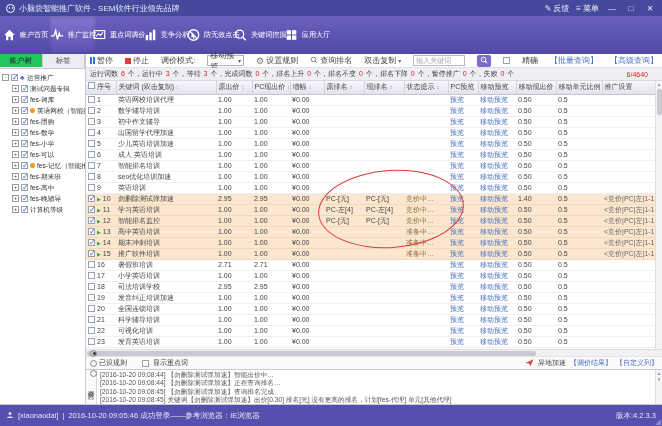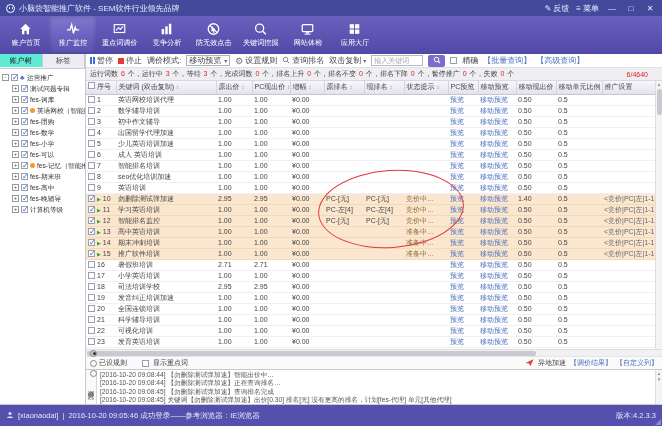--- a/index.html
+++ b/index.html
@@ -7,42 +7,42 @@
 .app{width:662px;height:426px;position:relative;overflow:hidden;background:#fff;font-size:8px;color:#333}
 
 .titlebar{height:16px;background:#44499b;display:flex;align-items:center;color:#e8e9fa;padding:0 6px;gap:4px;font-size:8px}
 .logo{width:9px;height:9px;border:1px solid #fff;border-radius:50%;position:relative;flex:none}
 .logo::after{content:"";position:absolute;left:1.5px;top:2.5px;width:1.5px;height:1.5px;background:#fff;border-radius:50%;box-shadow:3px 0 0 #fff}
 .tb-right{margin-left:auto;display:flex;align-items:center;gap:7px}
 .tb-item{display:flex;align-items:center;gap:2px;cursor:pointer}
 .winbtn{width:12px;text-align:center;cursor:pointer;font-size:8px}
 
 .nav{height:38px;background:linear-gradient(#6a61bf,#5149a5);display:flex;padding:0 2px}
-.nav-item{width:47px;display:flex;flex-direction:column;align-items:center;justify-content:center;gap:2px;color:#fff;cursor:pointer}
+.nav-item{width:47px;display:flex;align-items:center;justify-content:center;gap:2px;color:#fff;cursor:pointer}
 .nav-item.active{background:linear-gradient(#8077cf,#5a51b0);box-shadow:inset 0 0 4px rgba(0,0,0,.25)}
 .nav-ic svg{display:block}
 .nav-label{font-size:7.5px;white-space:nowrap;transform:scale(.95)}
 
 .main{display:flex;height:351px;border-bottom:1px solid #c9c9d6}
 .sidebar{width:86px;border-right:1px solid #c9c9d6;display:flex;flex-direction:column;background:#fff}
 .side-tabs{display:flex;height:15px;background:#ececf2;border-bottom:1px solid #c9c9d6;flex:none}
 .side-tab{flex:1;text-align:center;line-height:14px;font-size:7.5px;color:#555;border-right:1px solid #c9c9d6;cursor:pointer}
-.side-tab.active{background:#5eead4;color:#222;border-bottom:1px solid #fff}
+.side-tab.active{background:#22c55e;color:#222;border-bottom:1px solid #fff}
 .tree{padding:3px 2px;overflow:hidden}
 .tree-row{display:flex;align-items:center;gap:2px;height:11px;white-space:nowrap;cursor:pointer}
 .tree-row.child{padding-left:10px}
 .tree-label{font-size:7px;color:#333;transform:scale(.95);transform-origin:left center}
 .expander{width:7px;height:7px;border:1px solid #999;background:#fff;font-size:6px;line-height:5px;text-align:center;color:#555;flex:none}
 .cb{width:7px;height:7px;border:1px solid #9aa0b0;background:#fff;display:inline-block;position:relative;flex:none}
 .cb.checked::after{content:"✓";position:absolute;left:0;top:-2px;font-size:8px;color:#2f62c5;font-weight:bold}
 .dot{width:5px;height:5px;background:#f59a23;border-radius:50%;flex:none}
 .group-ic{color:#4a6fbd;font-size:7px;flex:none}
 
 .content{flex:1;display:flex;flex-direction:column;position:relative;min-width:0}
-.toolbar{height:14px;display:flex;align-items:center;gap:5px;padding:0 4px;border-bottom:1px solid #e0e0e8;background:#fff;flex:none}
+.toolbar{height:14px;display:flex;align-items:center;gap:12px;padding:0 4px;border-bottom:1px solid #e0e0e8;background:#fff;flex:none}
 .tbtn{display:flex;align-items:center;gap:2px;cursor:pointer;color:#444;white-space:nowrap}
 .tlabel{color:#444;white-space:nowrap}
 .pause-ic{width:5px;height:7px;border-left:2px solid #3a6fd8;border-right:2px solid #3a6fd8}
 .stop-ic{width:6px;height:6px;background:#e03c3c}
 .gear{font-size:9px;color:#777;line-height:8px}
 .caret{font-size:6px;color:#666}
 .select{border:1px solid #b0b0bc;background:#fdfdfd;height:11px;display:flex;align-items:center;gap:3px;padding:0 2px;cursor:pointer;color:#444}
 .kw-input{width:52px;height:11px;border:1px solid #b8b8c4;font-size:7px;padding:0 2px;color:#333}
 .kw-input::placeholder{color:#aaa}
 .search-btn{width:17px;height:12px;background:#7a6cc8;border-radius:2px;display:flex;align-items:center;justify-content:center;cursor:pointer}
@@ -156,30 +156,20 @@
         <span class="nav-label">防无效点击</span>
       </div>
       <div class="nav-item">
         <span class="nav-ic">
           <svg width="15" height="14" viewBox="0 0 16 16">
             <circle cx="7" cy="7" r="4.6" fill="none" stroke="#fff" stroke-width="1.5"></circle>
             <line x1="10.6" y1="10.6" x2="14" y2="14" stroke="#fff" stroke-width="1.8"></line>
           </svg>
         </span>
         <span class="nav-label">关键词挖掘</span>
-      </div>
-      <div class="nav-item">
-        <span class="nav-ic">
-          <svg width="15" height="14" viewBox="0 0 16 16">
-            <rect x="2" y="3" width="12" height="8" rx="1" fill="none" stroke="#fff" stroke-width="1.4"></rect>
-            <rect x="6.2" y="11.6" width="3.6" height="1.5" fill="#fff"></rect>
-            <rect x="4.5" y="13.3" width="7" height="1.1" fill="#fff"></rect>
-          </svg>
-        </span>
-        <span class="nav-label">网站体检</span>
       </div>
       <div class="nav-item">
         <span class="nav-ic">
           <svg width="15" height="14" viewBox="0 0 16 16">
             <rect x="2.5" y="2.5" width="4.9" height="4.9" fill="#fff"></rect>
             <rect x="8.6" y="2.5" width="4.9" height="4.9" fill="#fff"></rect>
             <rect x="2.5" y="8.6" width="4.9" height="4.9" fill="#fff"></rect>
             <rect x="8.6" y="8.6" width="4.9" height="4.9" fill="#fff"></rect>
           </svg>
         </span>

